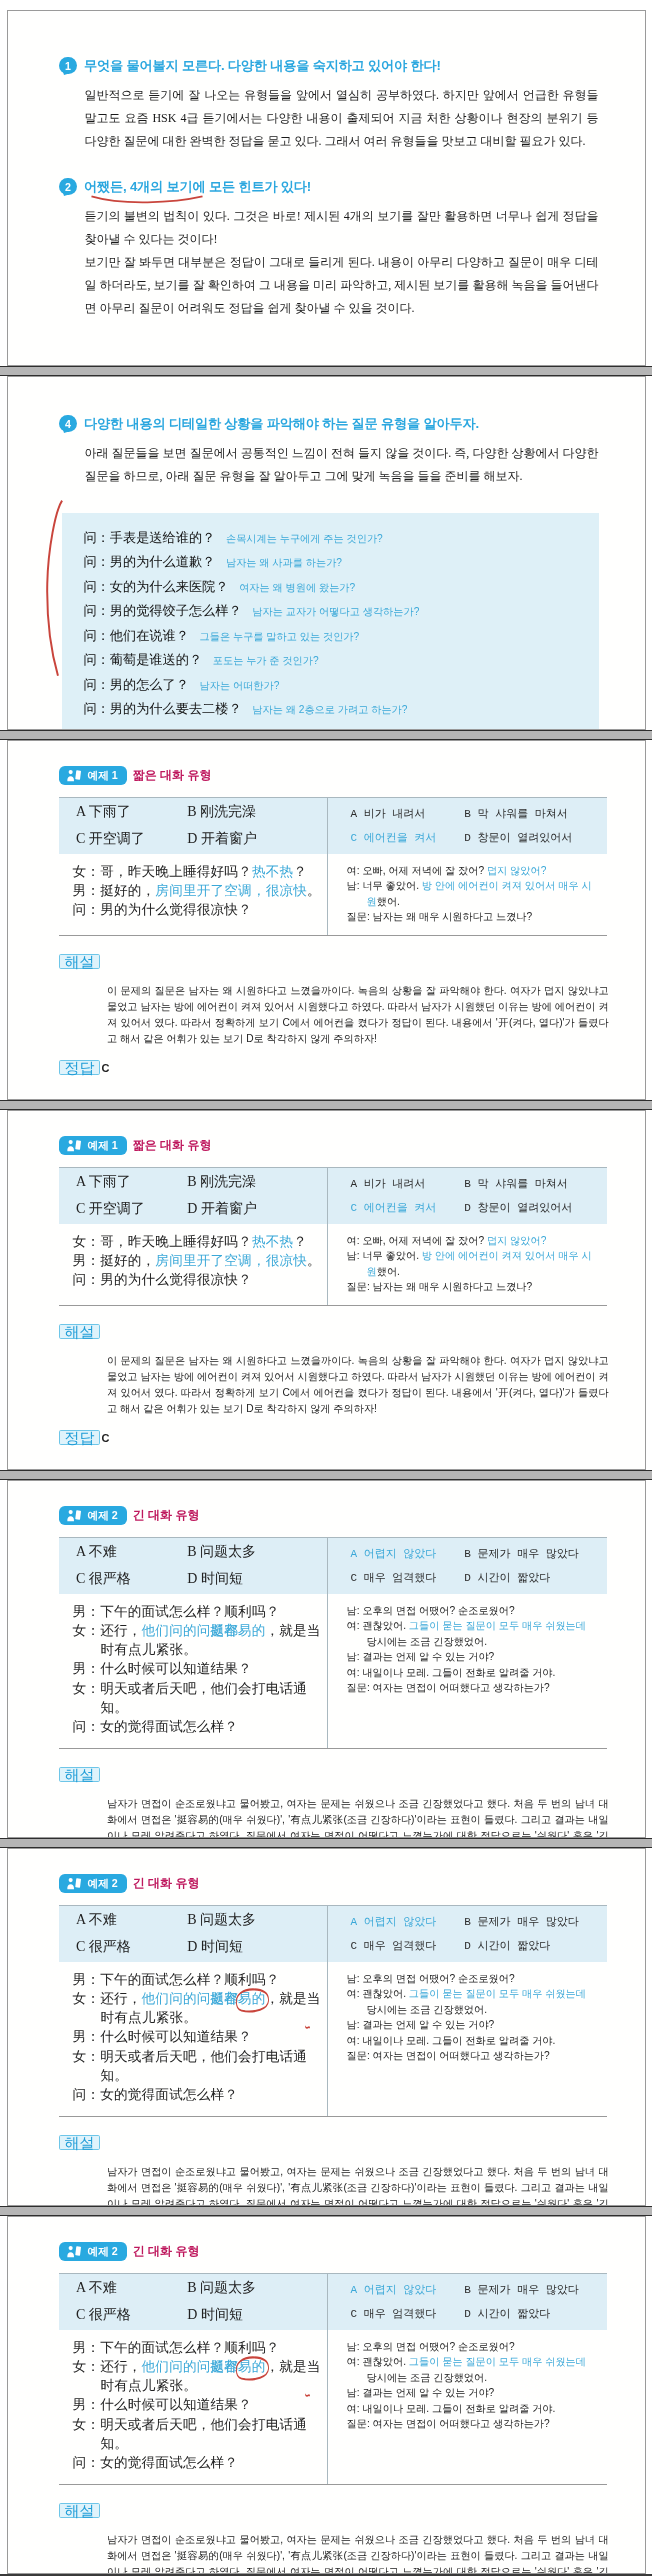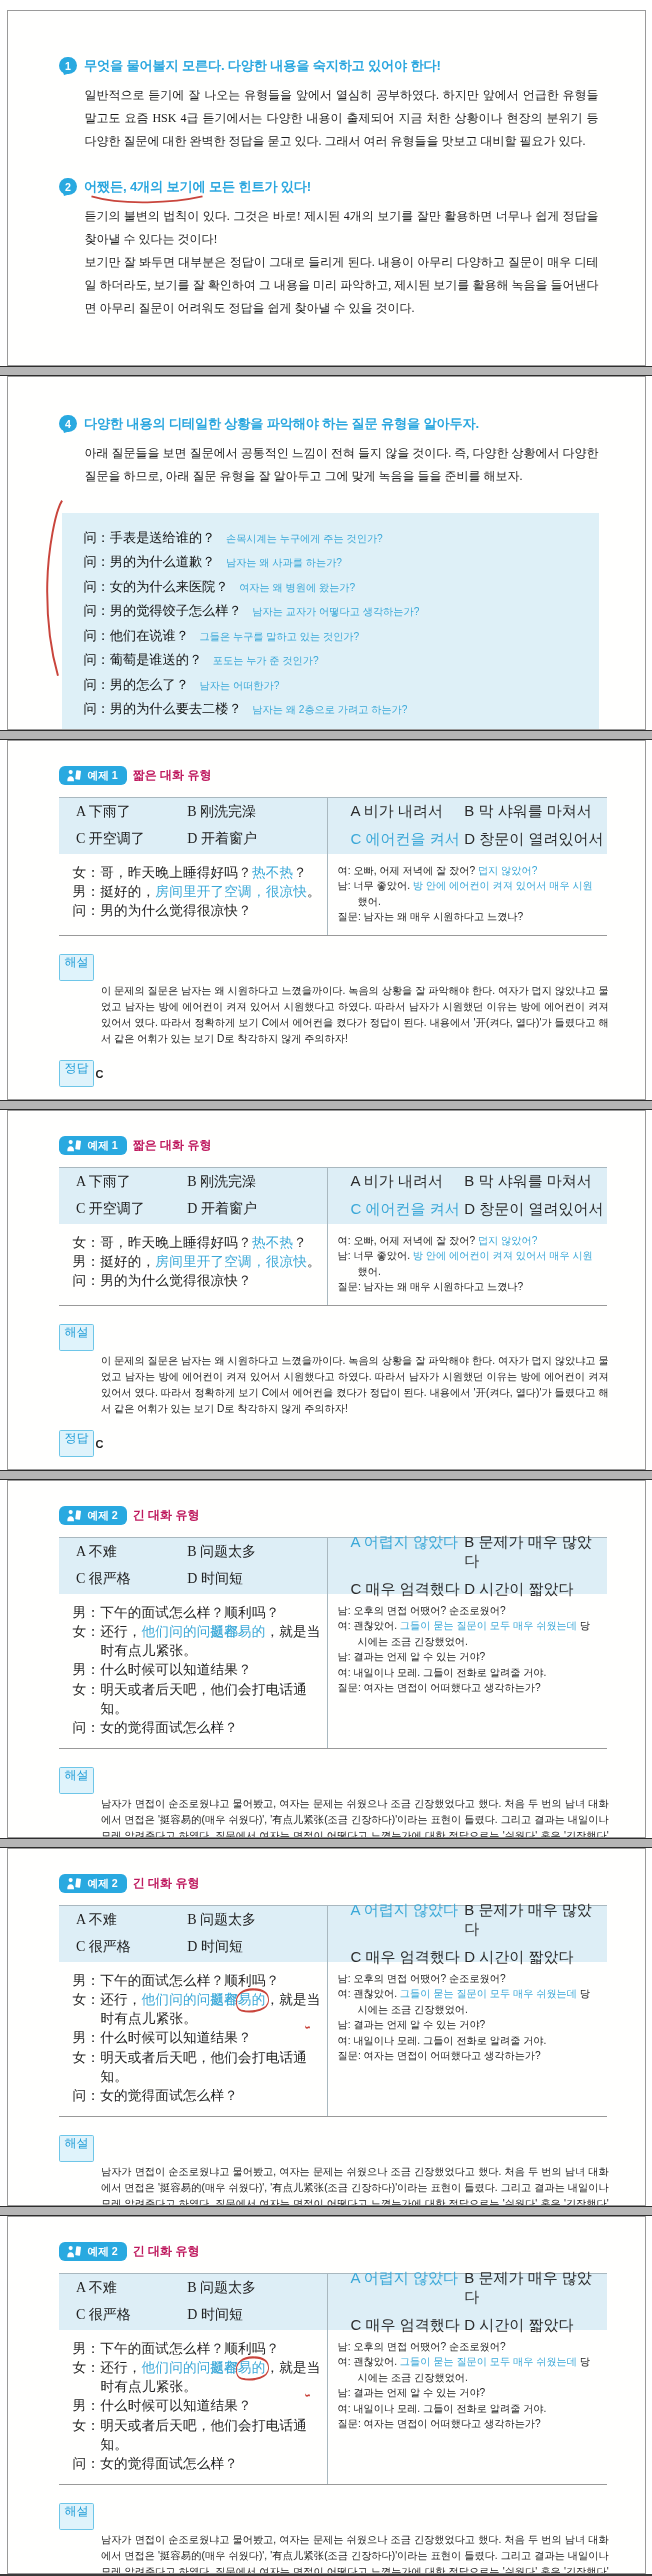--- a/index.html
+++ b/index.html
@@ -42,34 +42,34 @@
     border-radius: 5.8px; padding: 2.5px 9px 2.5px 6.6px; color: #fff; font-weight: bold; font-size: 10.7px; }
   .ex-badge svg { display: block; }
   .card-title { color: #be185d; font-weight: bold; font-size: 12px; }
 
   .ex-table { display: flex; margin: 11.6px 38px 0 51px; border-bottom: 0.8px solid #999; }
   .col-zh { width: 49%; border-right: 0.8px solid #a9b8bf; }
   .col-ko { width: 51%; }
   .opts { background: #ddeef6; border-top: 0.8px solid #a9b8bf; height: 57px;
     display: grid; grid-template-columns: 1fr 1.25fr; align-content: center; row-gap: 9px; }
   .col-zh .opts { padding-left: 16.5px; font-family: "Liberation Serif", serif; font-size: 14px; color: #222; }
-  .col-ko .opts { padding-left: 23px; font-size: 15px; color: #2b2b2b; }
+  .col-ko .opts { padding-left: 23px; font-size: 11px; color: #2b2b2b; font-family: Liberation Mono, monospace; }
   .blue { color: #3aa8d8 !important; }
   .hl { color: #3aa8d8; }
 
   .dlg { padding: 9px 5px 10.7px 13.2px; }
-  .col-zh .dlg { font-family: Liberation Sans, sans-serif; font-size: 13.6px; line-height: 1.42;
+  .col-zh .dlg { font-family: Liberation Mono, monospace; font-size: 13.6px; line-height: 1.42;
     color: #222; letter-spacing: 0.2px; }
   .col-zh .dlg-line { padding-left: 2.05em; text-indent: -2.05em; }
   .col-ko .dlg { font-size: 10.2px; line-height: 1.52; color: #222; padding-left: 10px; padding-right: 8.3px; }
-  .col-ko .dlg-line { padding-left: 20px; text-indent: -20px; }
+  .col-ko .dlg-line { padding-left: 20px; text-indent: -20px; margin-left: 9px; }
 
   .expl-row { display: flex; gap: 7.4px; align-items: flex-start; margin: 16.5px 36px 0 51px; }
   .tag { flex: 0 0 auto; display: inline-block; border: 0.8px solid #6ec6e8; background: #dff3fb;
-    color: #1e9cd7; font-size: 12px; line-height: 14px; height: 27px; padding: 0 4.1px; border-radius: 1.7px; margin-top: 0.8px; }
+    color: #1e9cd7; font-size: 15px; line-height: 14px; height: 15px; padding: 0 4.1px; border-radius: 1.7px; margin-top: 0.8px; }
   .expl-text { flex: 1; font-size: 10.2px; line-height: 1.58; text-align: justify; color: #1b1b1b; margin-top: 30px; }
   .ans-row { display: flex; gap: 2px; align-items: center; margin: 12.4px 36px 0 51px; }
   .ans-letter { font-weight: bold; font-size: 11px; color: #222; }
 
   
   .circ { position: relative; display: inline-block; }
   .circ .anno { position: absolute; left: -5px; top: -3.3px; width: calc(100% + 10px); height: calc(100% + 7.4px); overflow: visible; }
   .rul { position: relative; display: inline; }
   .rul .anno { position: absolute; left: -1.7px; bottom: -5px; width: calc(100% + 5px); height: 7.4px; }
   .panel:not(.annotated) .anno { display: none; }

